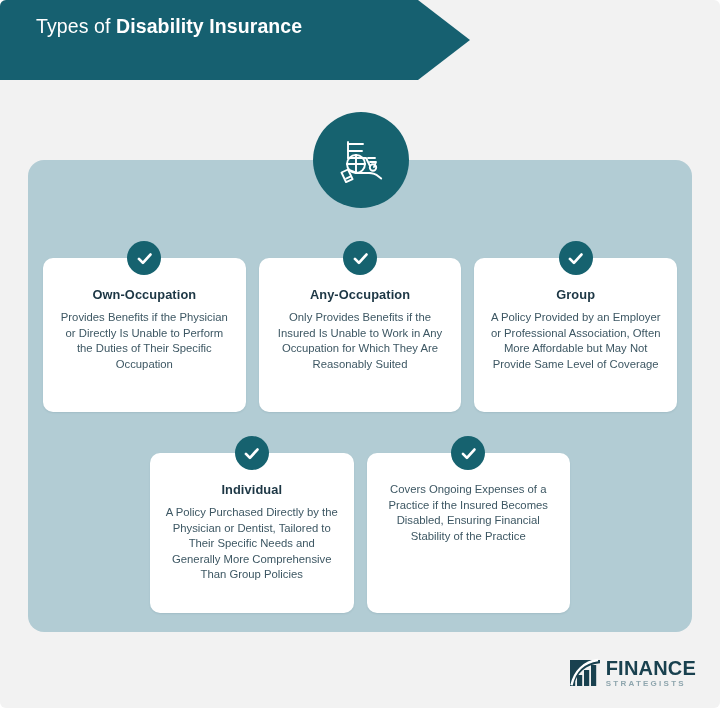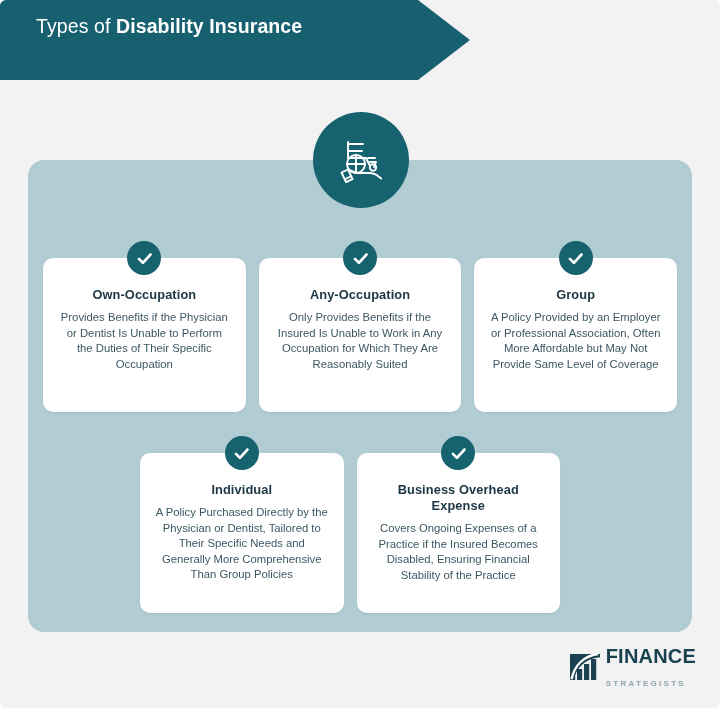--- a/index.html
+++ b/index.html
@@ -81,21 +81,21 @@
   }
 
   .row-one {
     left: 43px;
     top: 258px;
     width: 634px;
     gap: 13px;
   }
 
   .row-two {
-    left: 140px;
+    left: 150px;
     top: 453px;
     width: 420px;
     gap: 13px;
   }
 
   .card {
     position: relative;
     flex: 1 1 0;
     background: #ffffff;
     border-radius: 10px;
@@ -154,21 +154,21 @@
     color: #19414f;
     font-size: 20px;
     font-weight: 700;
     letter-spacing: 0.2px;
   }
   .logo-sub {
     color: #8fa6ae;
     font-size: 8px;
     font-weight: 700;
     letter-spacing: 2.25px;
-    margin-top: 14px;
+    margin-top: 2px;
   }
 </style>
 </head>
 <body>
 
 <div class="infographic">
 
   <div class="header-banner">
     <div class="header-title">
       <span class="light">Types of </span><span class="bold">Disability Insurance</span><br>
@@ -204,21 +204,21 @@
 
   <div class="row row-one">
 
     <div class="card">
       <div class="check-badge">
         <svg width="19" height="19" viewBox="0 0 24 24" fill="none" stroke="#ffffff" stroke-width="3.4" stroke-linecap="round" stroke-linejoin="round" aria-hidden="true">
           <path d="M5 12.5 L10 17.5 L19.5 7"></path>
         </svg>
       </div>
       <div class="card-title">Own-Occupation</div>
-      <div class="card-body">Provides Benefits if the Physician or Dentist Is Unable to Perform the Duties of Their Specific Occupation</div>
+      <div class="card-body">Provides Benefits if the Physician or Directly Is Unable to Perform the Duties of Their Specific Occupation</div>
     </div>
 
     <div class="card">
       <div class="check-badge">
         <svg width="19" height="19" viewBox="0 0 24 24" fill="none" stroke="#ffffff" stroke-width="3.4" stroke-linecap="round" stroke-linejoin="round" aria-hidden="true">
           <path d="M5 12.5 L10 17.5 L19.5 7"></path>
         </svg>
       </div>
       <div class="card-title">Any-Occupation</div>
       <div class="card-body">Only Provides Benefits if the Insured Is Unable to Work in Any Occupation for Which They Are Reasonably Suited</div>
@@ -247,21 +247,20 @@
       <div class="card-title">Individual</div>
       <div class="card-body">A Policy Purchased Directly by the Physician or Dentist, Tailored to Their Specific Needs and Generally More Comprehensive Than Group Policies</div>
     </div>
 
     <div class="card">
       <div class="check-badge">
         <svg width="19" height="19" viewBox="0 0 24 24" fill="none" stroke="#ffffff" stroke-width="3.4" stroke-linecap="round" stroke-linejoin="round" aria-hidden="true">
           <path d="M5 12.5 L10 17.5 L19.5 7"></path>
         </svg>
       </div>
-      <div class="card-title">Business Overhead Expense</div>
       <div class="card-body">Covers Ongoing Expenses of a Practice if the Insured Becomes Disabled, Ensuring Financial Stability of the Practice</div>
     </div>
 
   </div>
 
   <div class="logo">
     <svg class="logo-mark" viewBox="0 0 34 30" aria-hidden="true">
       <path d="M2 2 H32 V5.2 C18 6.5 8.4 15 5.6 28 H2 Z" fill="#19414f"></path>
       <rect x="2" y="21" width="5.2" height="7" fill="#19414f"></rect>
       <rect x="9" y="17" width="5.2" height="11" fill="#19414f"></rect>

